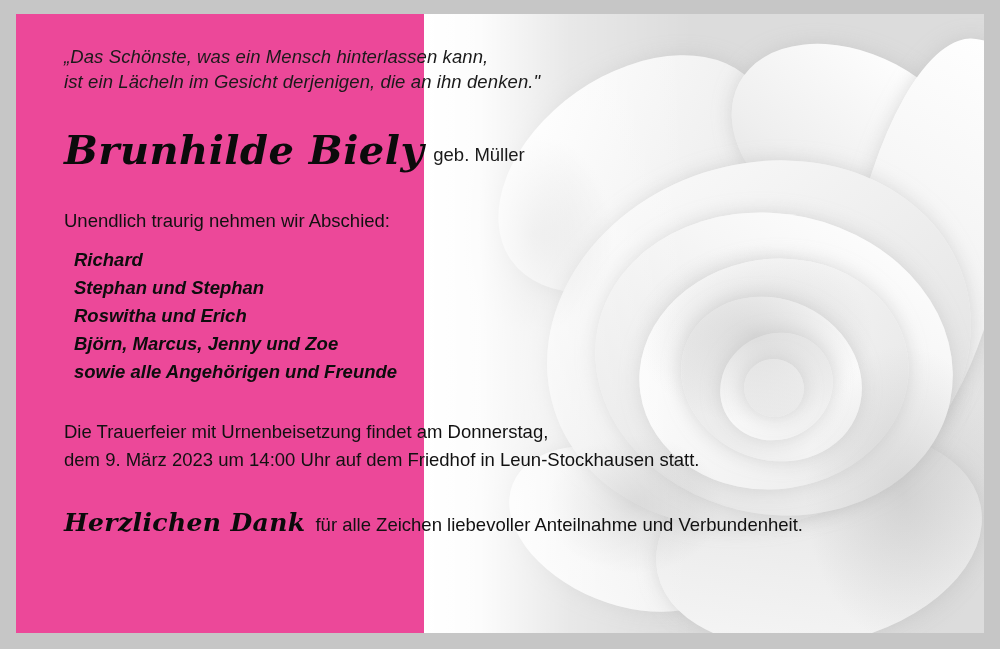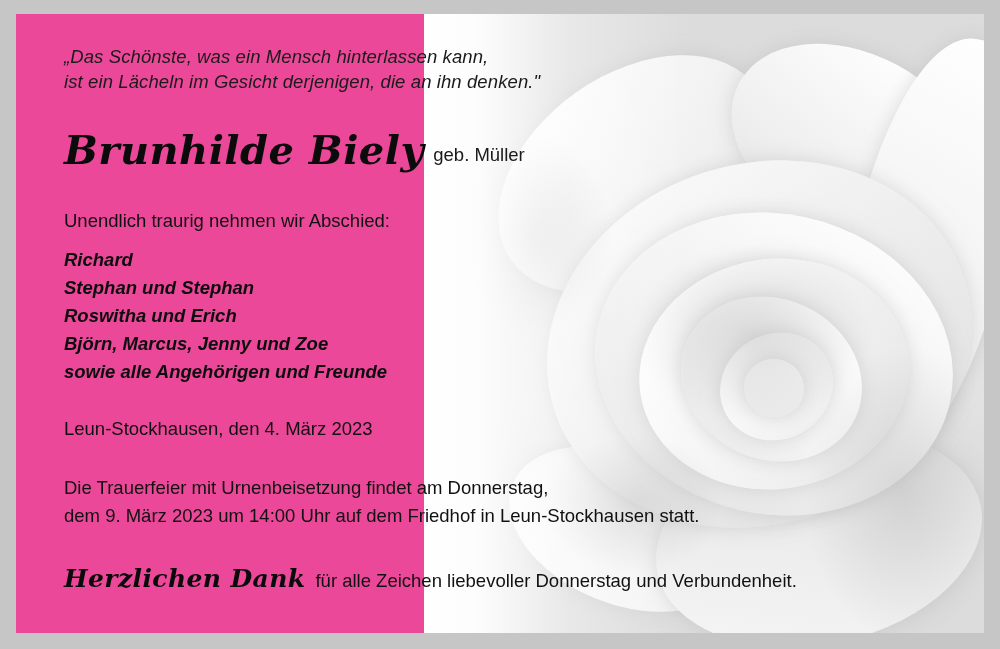--- a/index.html
+++ b/index.html
@@ -138,20 +138,21 @@
 
   .survivors {
     margin-top: 12px;
   }
   .survivor {
     font-weight: bold;
     font-style: italic;
     font-size: 18.5px;
     line-height: 28px;
     color: #0d0d0d;
+    margin-left: 10px;
   }
 
   .place-date {
     margin-top: 30px;
     font-size: 18.5px;
     line-height: 26px;
   }
 
   .service {
     margin-top: 32px;
@@ -220,27 +221,26 @@
       <div class="intro">Unendlich traurig nehmen wir Abschied:</div>
 
       <div class="survivors">
         <div class="survivor">Richard</div>
         <div class="survivor">Stephan und Stephan</div>
         <div class="survivor">Roswitha und Erich</div>
         <div class="survivor">Björn, Marcus, Jenny und Zoe</div>
         <div class="survivor">sowie alle Angehörigen und Freunde</div>
       </div>
 
-      <div class="place-date">Leun-Stockhausen, den 4. März 2023</div>
 
       <div class="service">
         <div>Die Trauerfeier mit Urnenbeisetzung findet am Donnerstag,</div>
         <div>dem 9. März 2023 um 14:00 Uhr auf dem Friedhof in Leun-Stockhausen statt.</div>
       </div>
 
       <div class="thanks-line">
         <span class="thanks-script">Herzlichen Dank</span>
-        <span class="thanks-rest">für alle Zeichen liebevoller Donnerstag und Verbundenheit.</span>
+        <span class="thanks-rest">für alle Zeichen liebevoller Anteilnahme und Verbundenheit.</span>
       </div>
 
     </div>
   </div>
 </div>
 
 </body></html>

